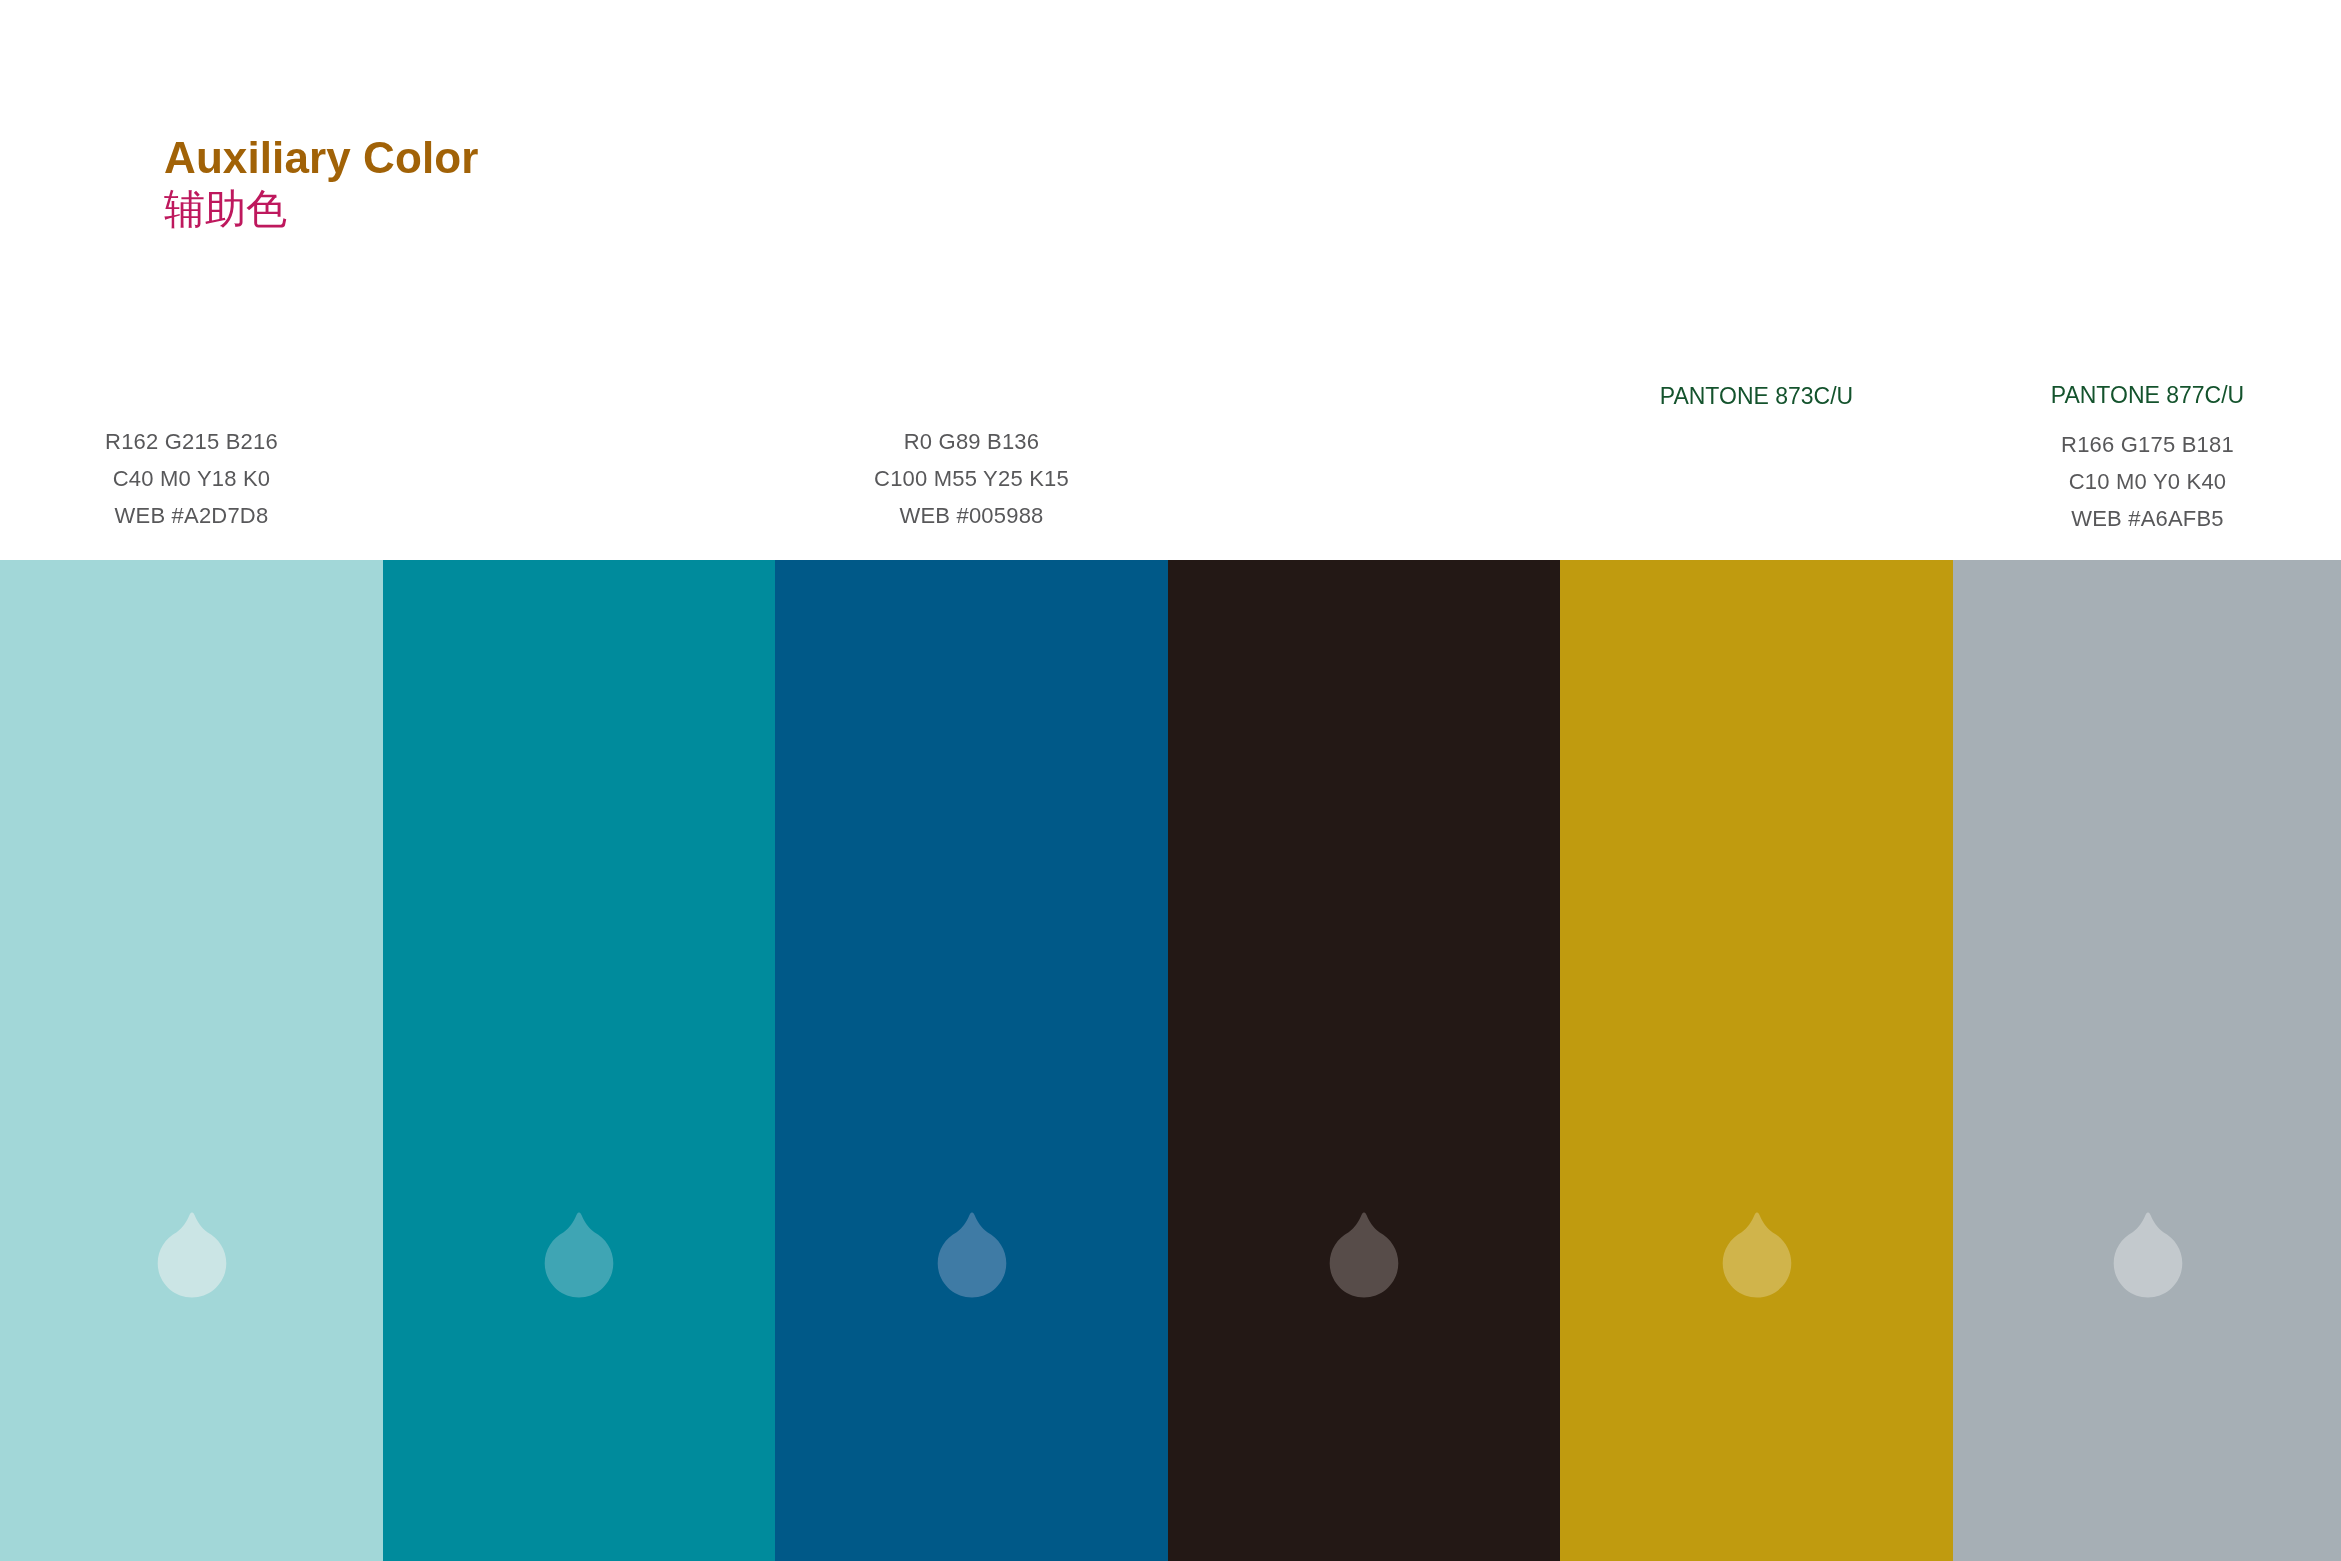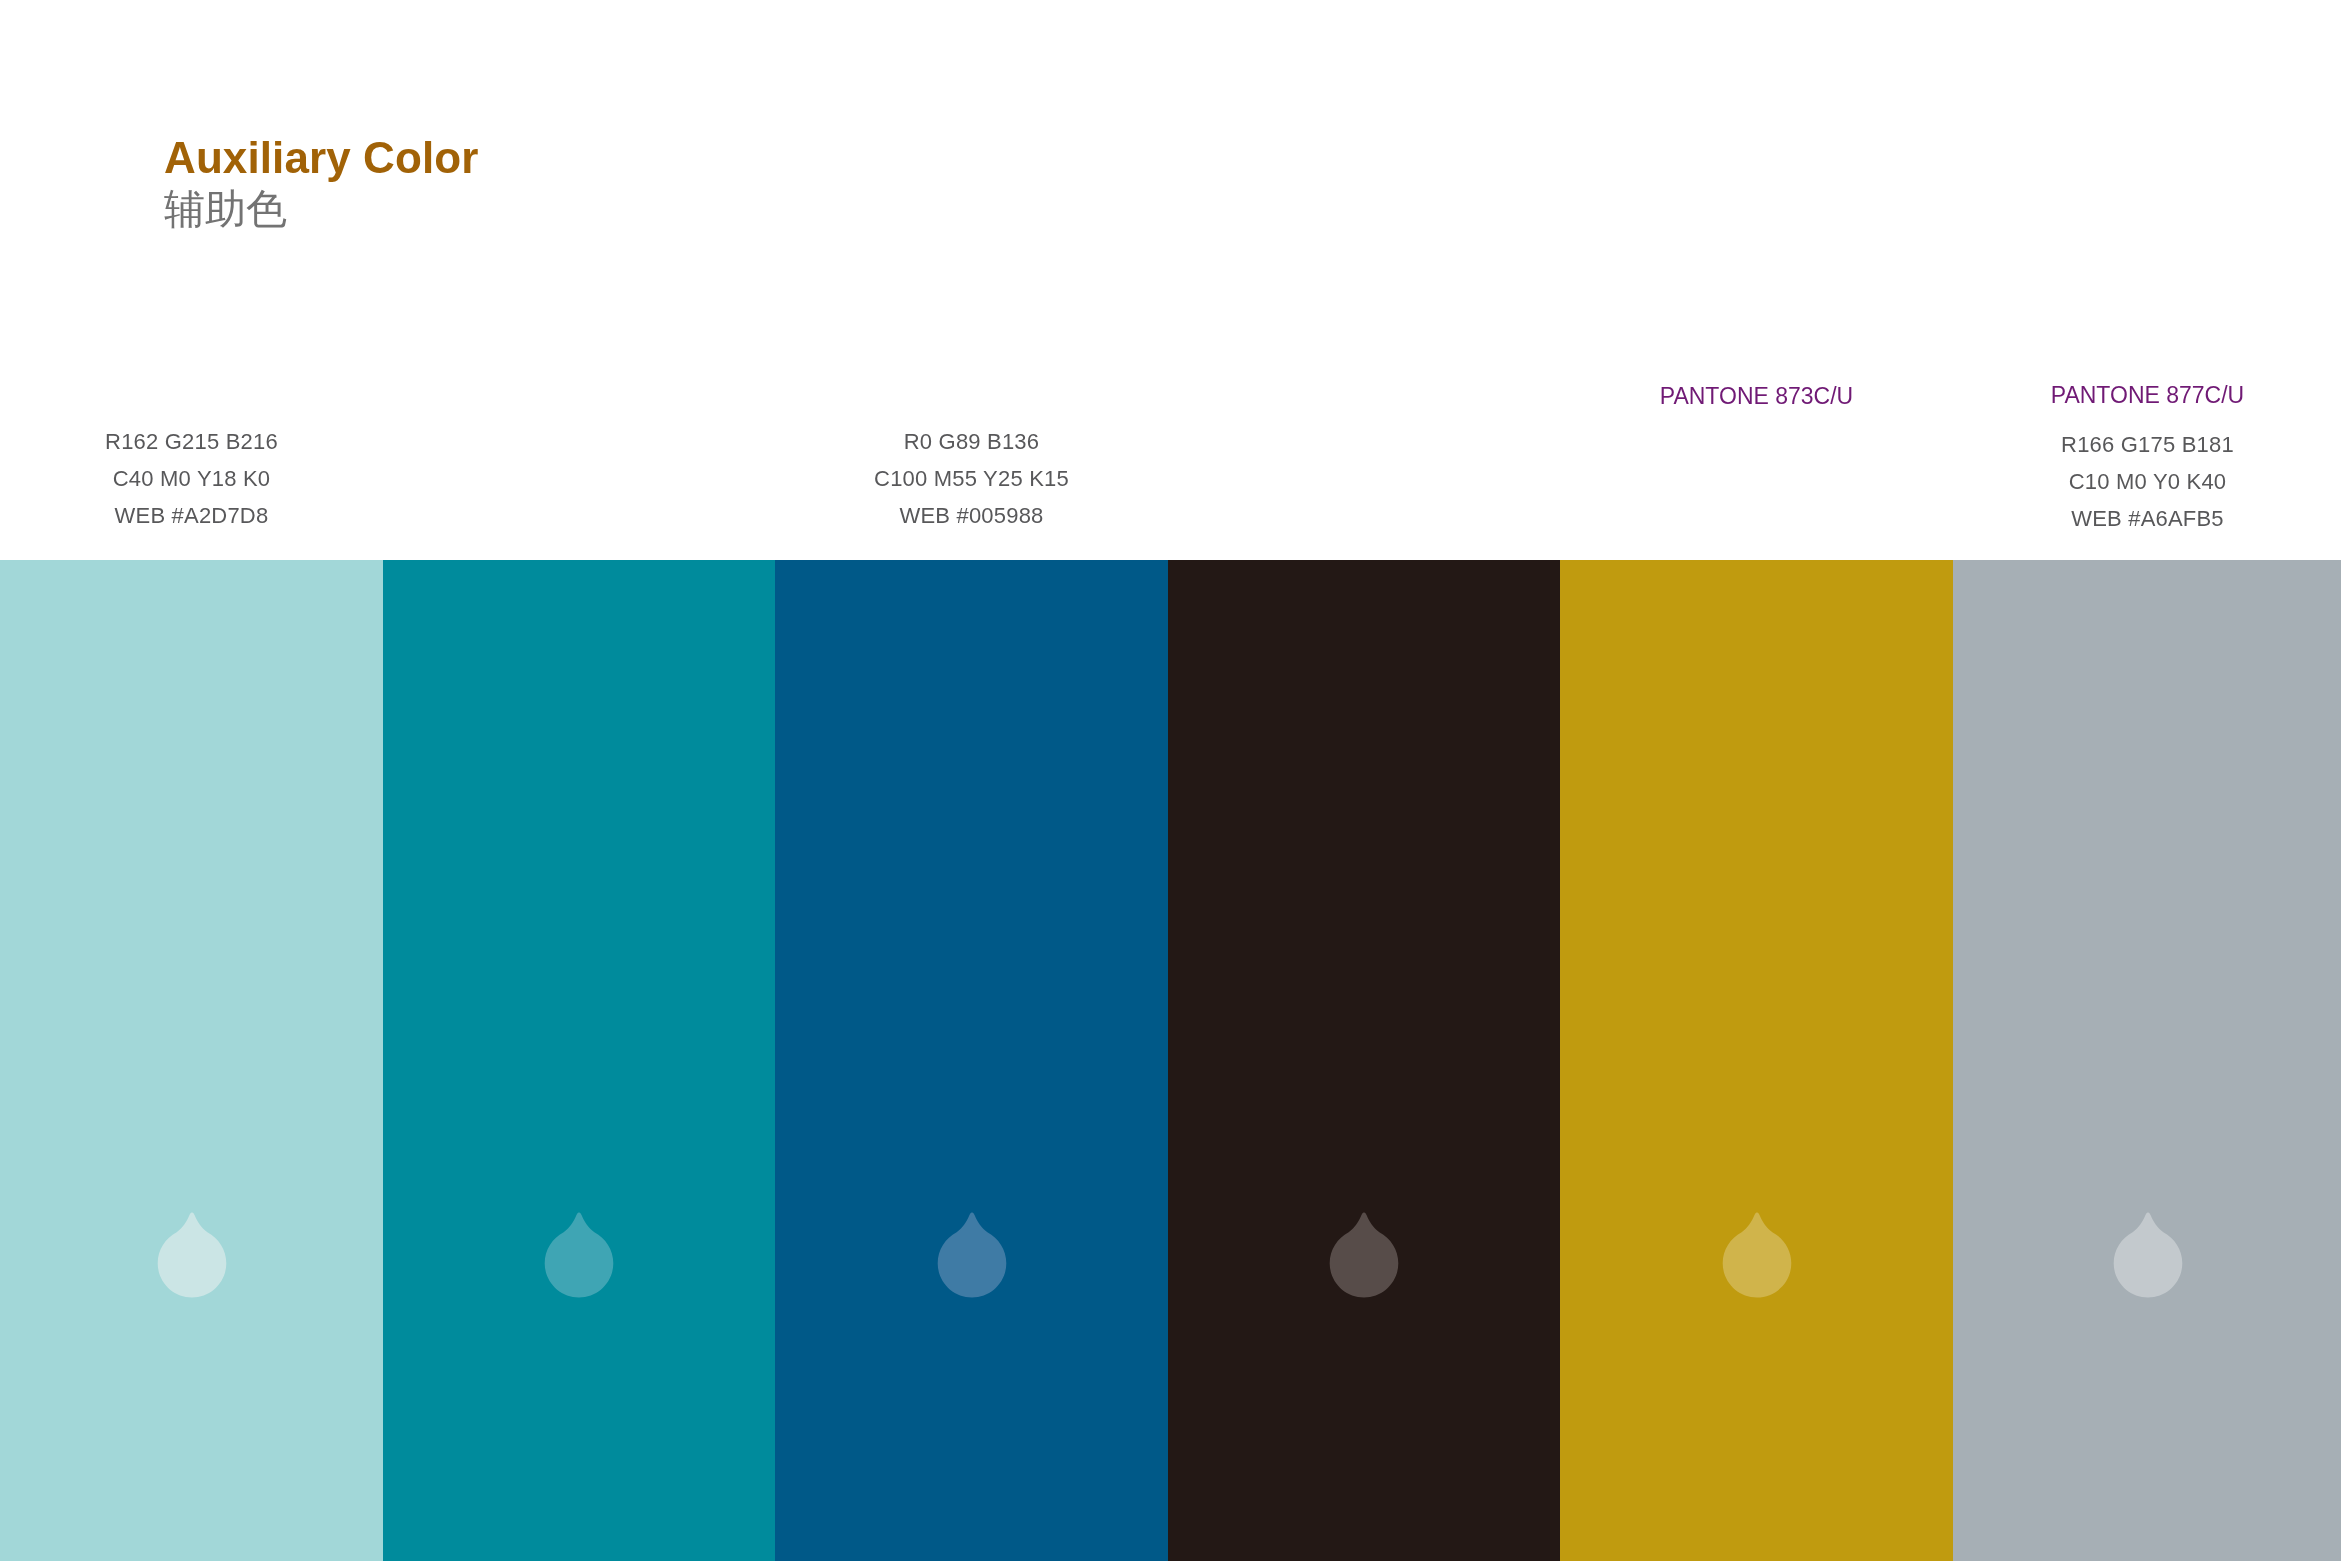--- a/index.html
+++ b/index.html
@@ -48,21 +48,21 @@
     left:0; width:100%;
     text-align:center;
     color:#58585a;
     font-weight:400;
   }
   .pantone-label {
     position:absolute;
     left:0; width:100%;
     text-align:center;
     font-size:23px;
-    color:#701a75;
+    color:#14532d;
     white-space:nowrap;
   }
   .spec-line {
     font-size:22px;
     line-height:37px;
     white-space:nowrap;
     letter-spacing:0.2px;
     text-align:center;
   }
 
@@ -81,21 +81,21 @@
     top:651px;
     width:77px; height:88px;
   }
   .droplet svg { display:block; width:100%; height:100%; }
 </style>
 </head>
 <body>
 
 <div id="heading-block">
   <div id="title-en" style="color: #a16207;">Auxiliary Color</div>
-  <div id="title-zh" style="color: #737373;">辅助色</div>
+  <div id="title-zh" style="color: #be185d;">辅助色</div>
 </div>
 
 <div id="palette">
     <div class="swatch-col" style="left: 0px; width: 383px;">
       <div class="spec-block" style="top: 423px;">
         <div class="spec-line">R162  G215  B216</div>
         <div class="spec-line">C40  M0  Y18  K0</div>
         <div class="spec-line">WEB #A2D7D8</div>
       </div>
       <div class="band" style="background: rgb(162, 215, 216);">

